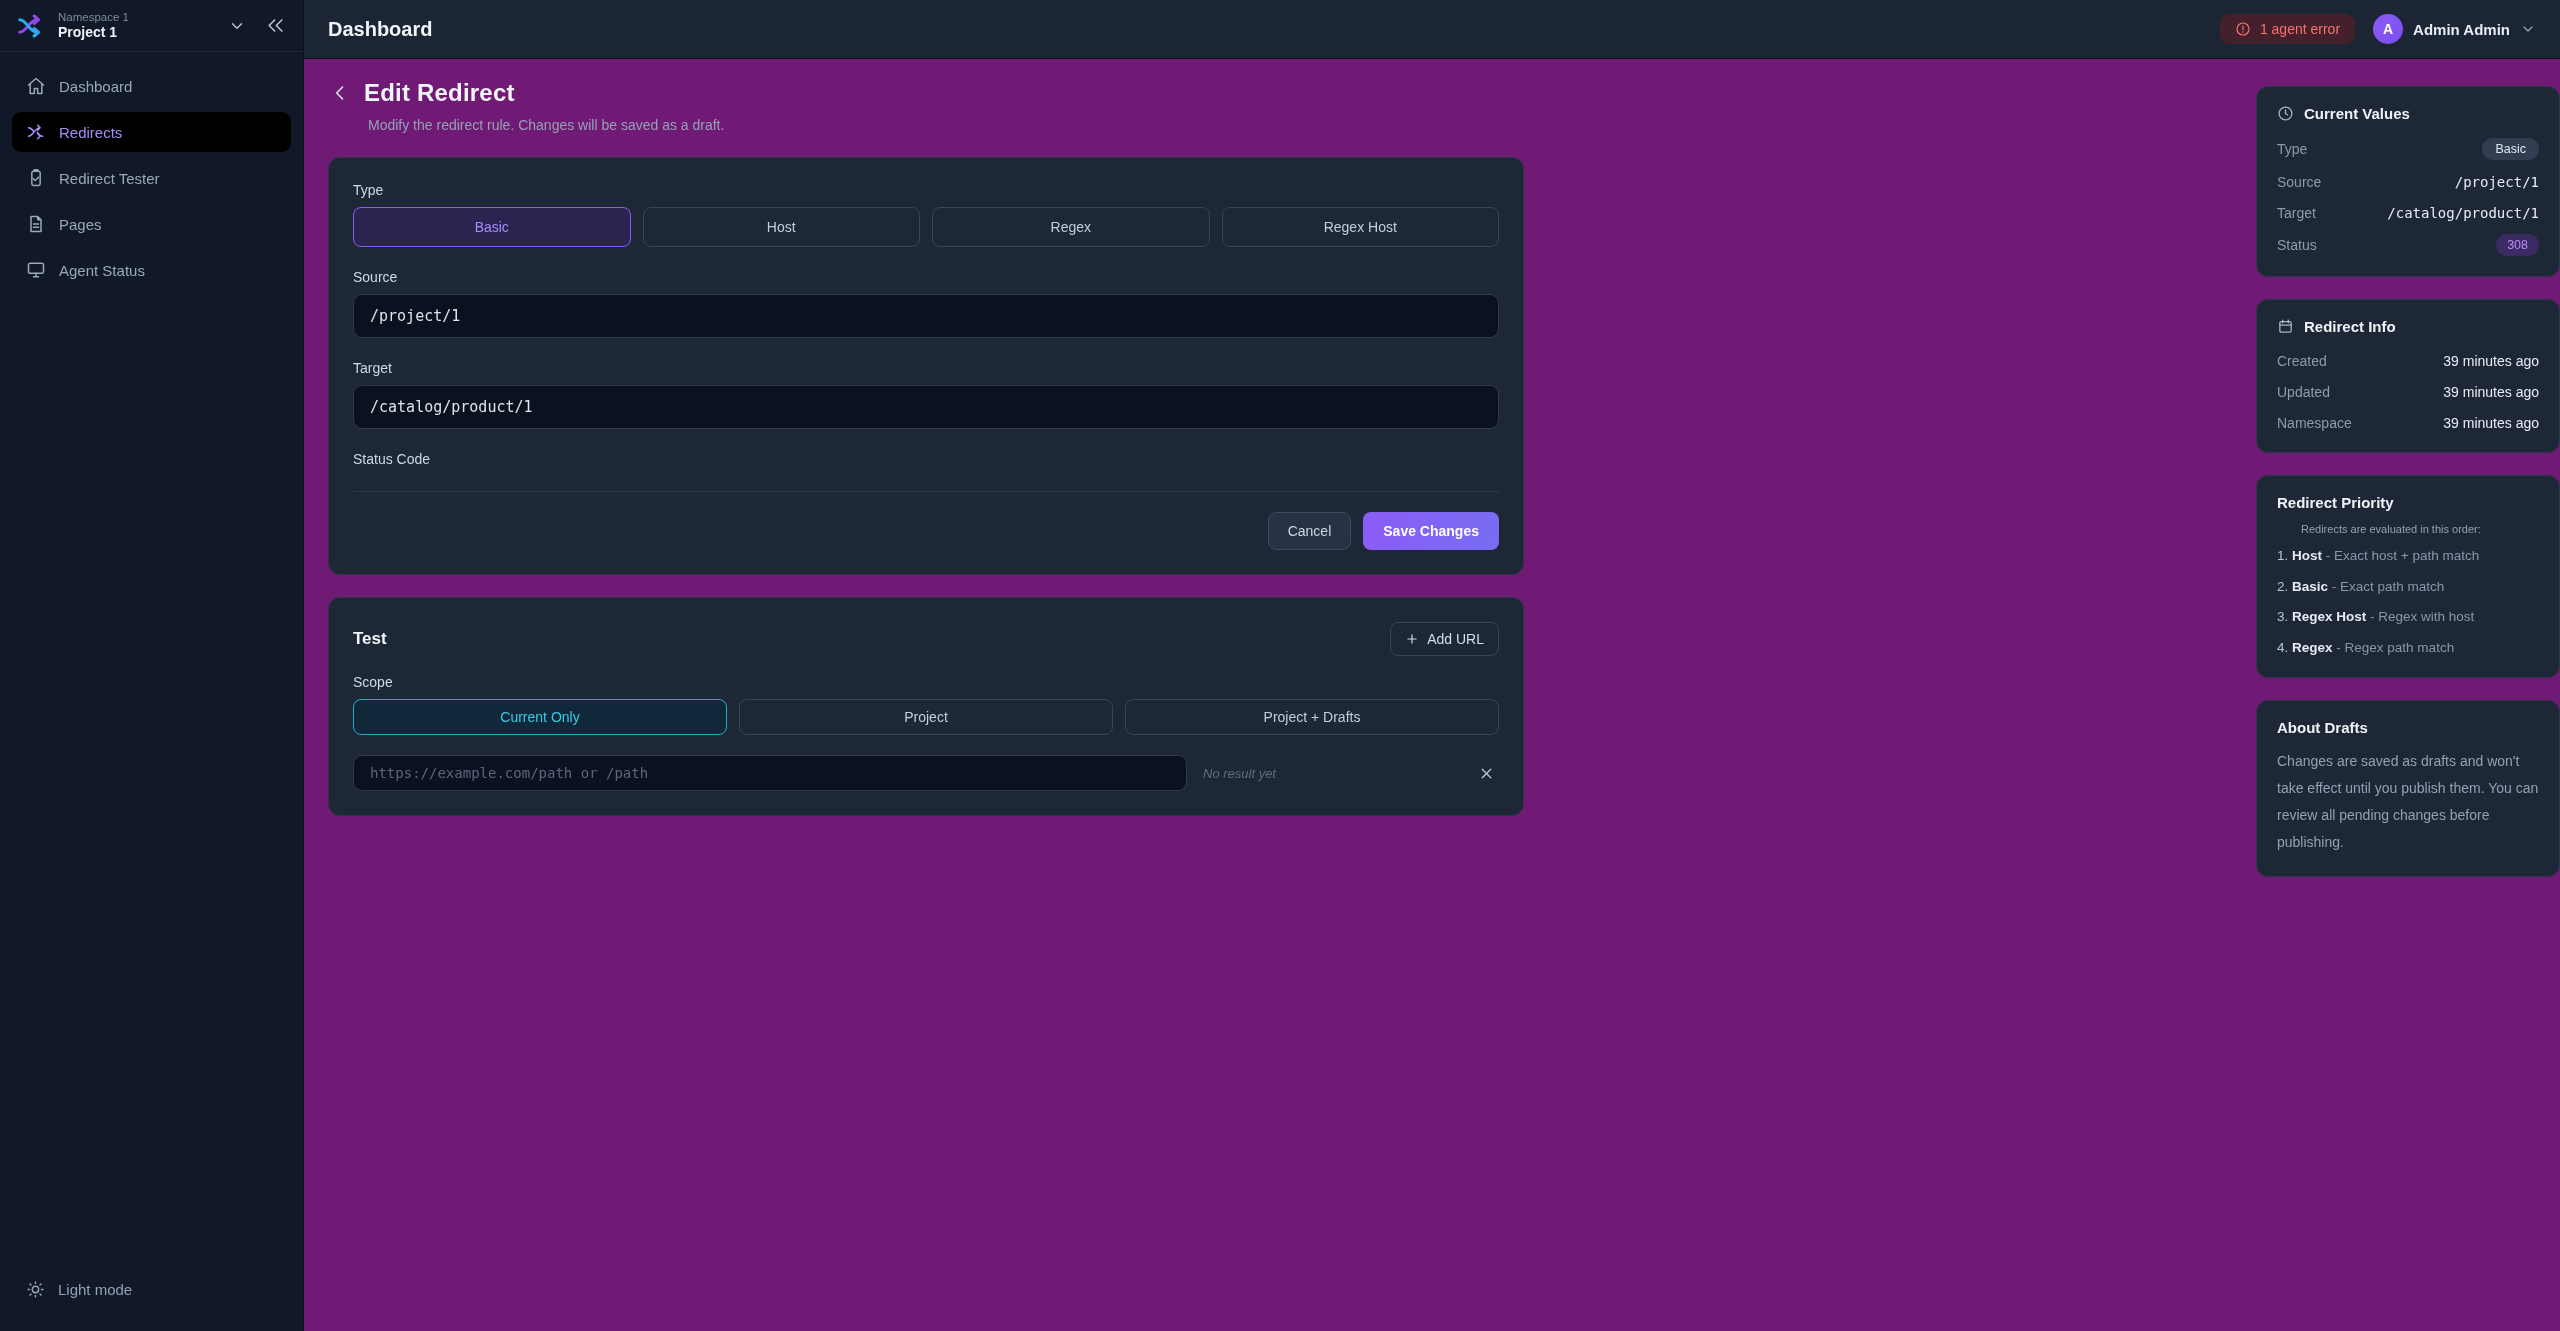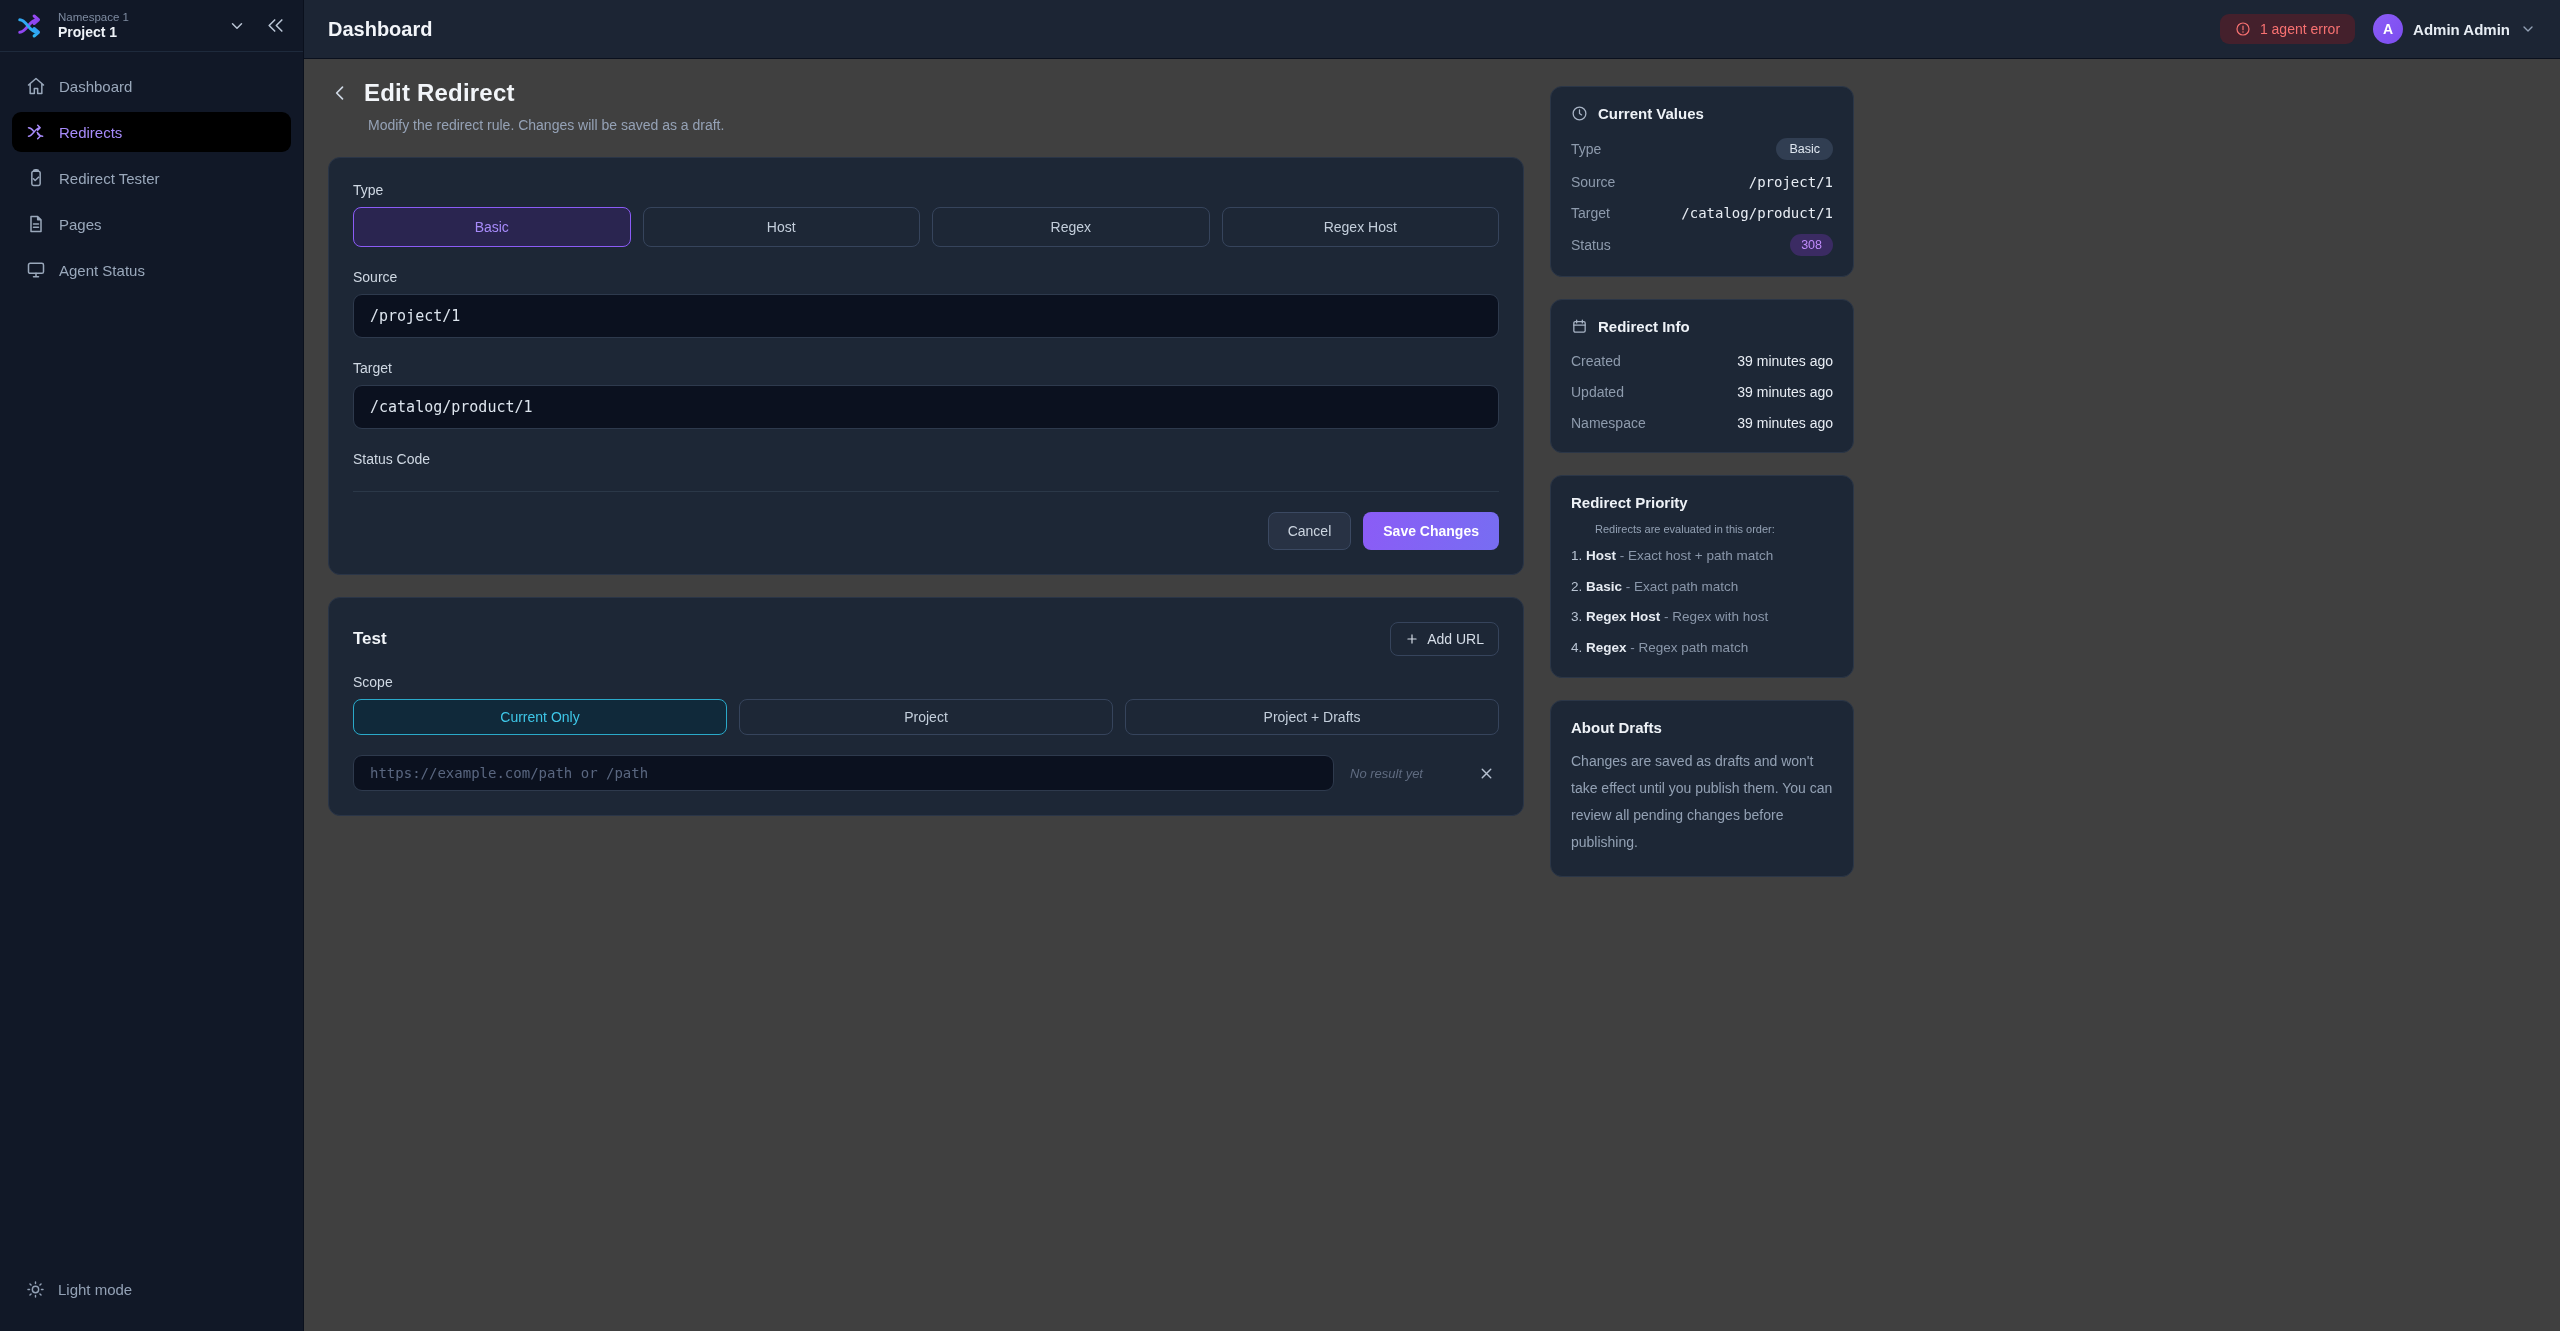--- a/index.html
+++ b/index.html
@@ -60,21 +60,21 @@
   .user-menu { display:flex; align-items:center; gap:10px; cursor:pointer; }
   .avatar {
     width:30px; height:30px; border-radius:50%;
     background:linear-gradient(135deg,#8b5cf6,#7c4df0);
     display:flex; align-items:center; justify-content:center;
     font-size:14px; font-weight:700; color:#fff;
   }
   .user-name { font-size:15px; font-weight:600; color:#e6ecf3; }
   .user-menu .chev { color:#93a1b5; }
 
-  .content { flex:1; padding:20px 0 0 24px; display:flex; gap:26px; overflow:hidden; background:#404040; }
+  .content { flex:1; padding:20px 0 0 24px; display:flex; gap:18px; overflow:hidden; background:#701a75;justify-content:space-between; }
   .main-col { width:1196px; min-width:1196px; }
   .side-col { width:304px; min-width:304px; display:flex; flex-direction:column; gap:22px; padding-top:7px; }
 
   
   .page-header-row { display:flex; align-items:center; gap:12px; }
   .back-btn { background:none; border:none; color:#cfd8e4; cursor:pointer; padding:2px; display:flex; }
   .page-title { font-size:24px; font-weight:700; color:#f2f5f9; letter-spacing:.2px; }
   .page-subtitle { font-size:14px; color:#95a2b6; margin:10px 0 0 40px; }
 
   
@@ -135,21 +135,21 @@
   .test-title { font-size:17px; font-weight:700; color:#f2f5f9; }
   .btn-add-url {
     display:flex; align-items:center; gap:8px;
     height:34px; padding:0 14px; border-radius:8px;
     background:transparent; border:1px solid #36445c; color:#d6dee8;
     font-size:14px; cursor:pointer; font-family:"Liberation Sans", sans-serif;
   }
   .scope-label { margin-top:18px; }
   .scope-row .seg-btn { height:36px; }
   .url-row { display:flex; align-items:center; margin-top:20px; }
-  .url-input { width:981px; height:36px; font-size:14px; }
+  .url-input { width:834px; height:36px; font-size:14px; }
   .no-result { font-style:italic; font-size:13px; color:#5f6b80; margin-left:16px; }
   .remove-url { margin-left:auto; background:none; border:none; color:#b6c1d1; cursor:pointer; padding:4px; display:flex; }
 
   
   .panel { background:#1d2736; border:1px solid #2b3647; border-radius:12px; padding:18px 20px 20px; }
   .panel-header { display:flex; align-items:center; gap:10px; margin-bottom:16px; }
   .panel-header .p-icon { color:#a9b5c6; }
   .panel-title { font-size:15px; font-weight:700; color:#eef2f7; }
   .kv-row { display:flex; align-items:center; justify-content:space-between; margin-top:12px; min-height:19px; }
   .kv-row:first-of-type { margin-top:0; }

